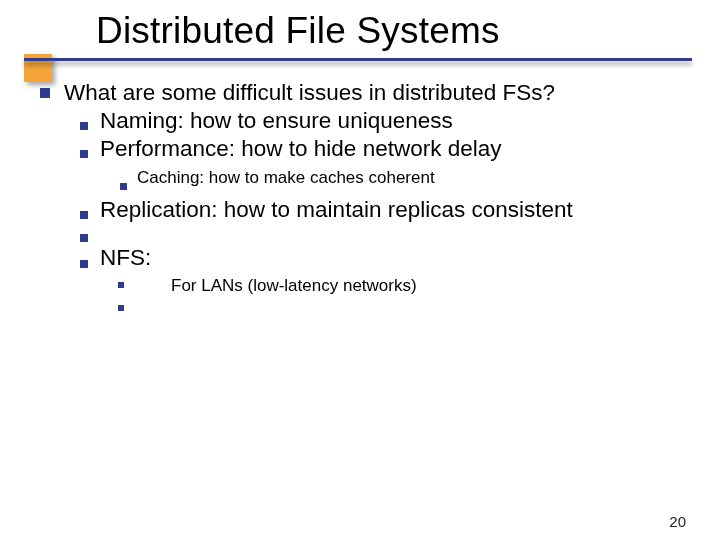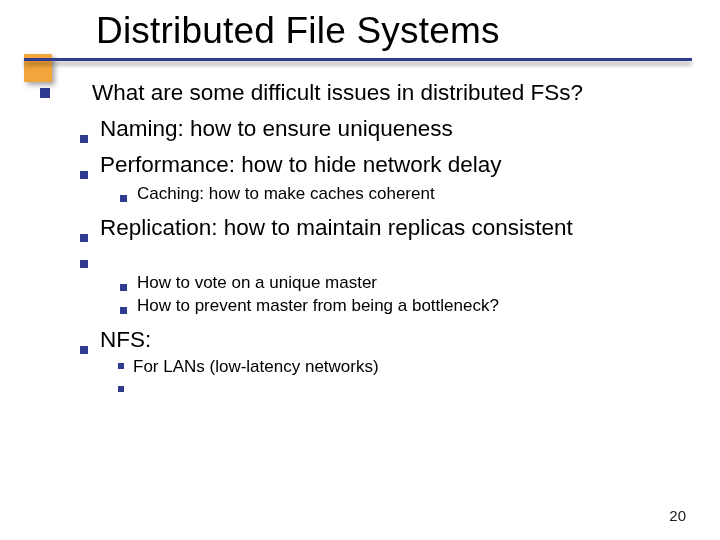--- a/index.html
+++ b/index.html
@@ -43,43 +43,43 @@
     width: 28px;
     height: 28px;
     background: #f3a43a;
     box-shadow: 3px 3px 5px rgba(0,0,0,0.35);
   }
   .content {
     padding: 18px 30px 0 40px;
   }
   .l0, .l1, .l2, .l3 { list-style: none; }
   .l0 > li { margin-bottom: 2px; }
-  .l0 > li > .row { display: flex; align-items: flex-start; gap: 28px; }
-  .l1 > li > .row { display: flex; align-items: flex-end; margin-top: 8px; }
-  .l2 > li > .row { display: flex; align-items: center; }
+  .l0 > li > .row { display: flex; align-items: flex-start; }
+  .l1 > li > .row { display: flex; align-items: center; }
+  .l2 > li > .row { display: flex; align-items: flex-end; }
   .l3 > li > .row { display: flex; align-items: flex-start; }
 
   .b0 { width: 10px; height: 10px; background: #2e3b8f; flex: none; margin-top: 9px; margin-right: 14px; }
   .t0 { font-size: 22.5px; line-height: 1.25; }
 
   .l1 { padding-left: 40px; }
   .b1 { width: 8px; height: 8px; background: #2e3b8f; flex: none; margin-top: 10px; margin-right: 12px; }
   .t1 { font-size: 22.5px; line-height: 1.25; }
 
   .l2 { padding-left: 40px; margin-top: 4px; margin-bottom: 6px; }
   .b2 { width: 7px; height: 7px; background: #2e3b8f; flex: none; margin-top: 8px; margin-right: 10px; }
   .t2 { font-size: 17px; line-height: 1.35; }
 
   .l3 { padding-left: 38px; margin-top: 2px; }
   .b3 { width: 6px; height: 6px; background: #2e3b8f; flex: none; margin-top: 7px; margin-right: 9px; }
-  .t3 { font-size: 17px; line-height: 1.35; }
+  .t3 { font-size: 17px; line-height: 1.35; margin-left: 38px; }
   .pagenum {
     position: absolute;
     right: 18px;
-    bottom: 16px;
+    bottom: 10px;
     font-size: 15px;
     color: #222;
   }
 </style>
 </head>
 <body>
 
 <div class="slide">
   <div class="corner"></div>
   <div class="title-wrap">
@@ -121,34 +121,20 @@
           <li>
             <div class="row">
               <span class="b1"></span>
               <span class="t1">Replication: how to maintain replicas consistent</span>
             </div>
           </li>
           <li>
             <div class="row">
               <span class="b1"></span>
             </div>
-            <ul class="l2">
-              <li>
-                <div class="row">
-                  <span class="b2"></span>
-                  <span class="t2">How to vote on a unique master</span>
-                </div>
-              </li>
-              <li>
-                <div class="row">
-                  <span class="b2"></span>
-                  <span class="t2">How to prevent master from being a bottleneck?</span>
-                </div>
-              </li>
-            </ul>
           </li>
         </ul>
       </li>
 
       <li>
         <ul class="l1">
           <li>
             <div class="row">
               <span class="b1"></span>
               <span class="t1">NFS:</span>

